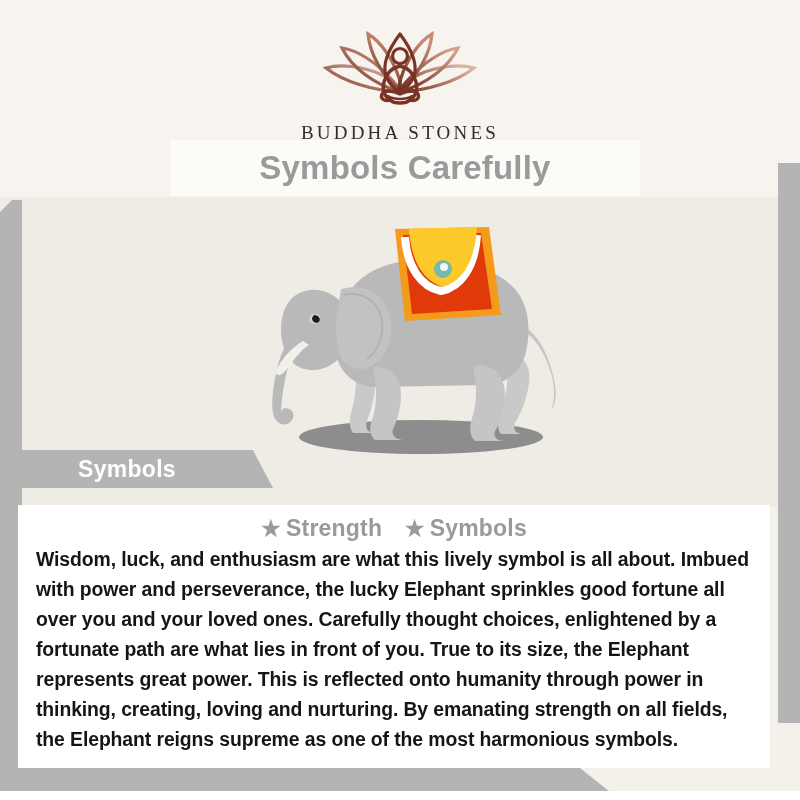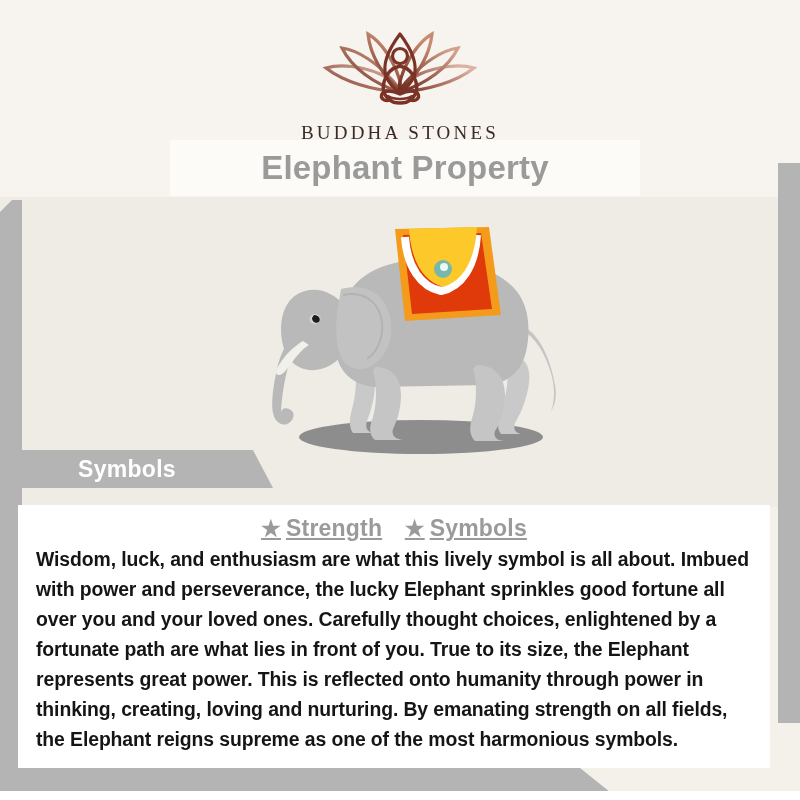--- a/index.html
+++ b/index.html
@@ -140,21 +140,20 @@
     padding-top: 10px;
     font-size: 23px;
     font-weight: bold;
     color: #9a9a9a;
     letter-spacing: 0.2px;
   }
   .attr {
     display: inline-block;
     margin: 0 8px;
     white-space: nowrap;
-    text-decoration: underline;
   }
   .attr .star {
     margin-right: 5px;
     font-size: 22px;
   }
   .body-text {
     margin: 2px 18px 0 18px;
     font-size: 19.4px;
     line-height: 30px;
     color: #151515;
@@ -208,21 +207,21 @@
       <path d="M100 48 C 108 50, 114 56, 116 64 C 118 72, 116 78, 110 82" fill="none" stroke="#7a3326" stroke-width="3.4" stroke-linecap="round"></path>
 
       <path d="M90 82 C 84 84, 80 80, 82 76 C 84 72, 92 72, 100 76 C 108 72, 116 72, 118 76 C 120 80, 116 84, 110 82
                C 106 86, 94 86, 90 82 Z" fill="none" stroke="#7a3326" stroke-width="3.4" stroke-linejoin="round"></path>
       <path d="M88 78 C 94 82, 106 82, 112 78" fill="none" stroke="#7a3326" stroke-width="2.6" stroke-linecap="round"></path>
     </svg>
     <div class="logo-text">BUDDHA STONES</div>
   </div>
 
   <div class="title-banner">
-    <div class="title-text">Elephant Property</div>
+    <div class="title-text">Symbols Carefully</div>
   </div>
 
   <div class="elephant-stage">
     <svg class="elephant-svg" width="370" height="250" viewBox="0 0 370 250">
 
       <ellipse cx="196" cy="222" rx="122" ry="17" fill="#7d7d7d" opacity="0.85"></ellipse>
 
       <path d="M300 112 C 316 122, 326 146, 330 170 C 332 182, 330 190, 326 196
                C 330 186, 330 172, 326 158 C 320 138, 310 122, 298 116 Z" fill="#c5c5c5"></path>
 

